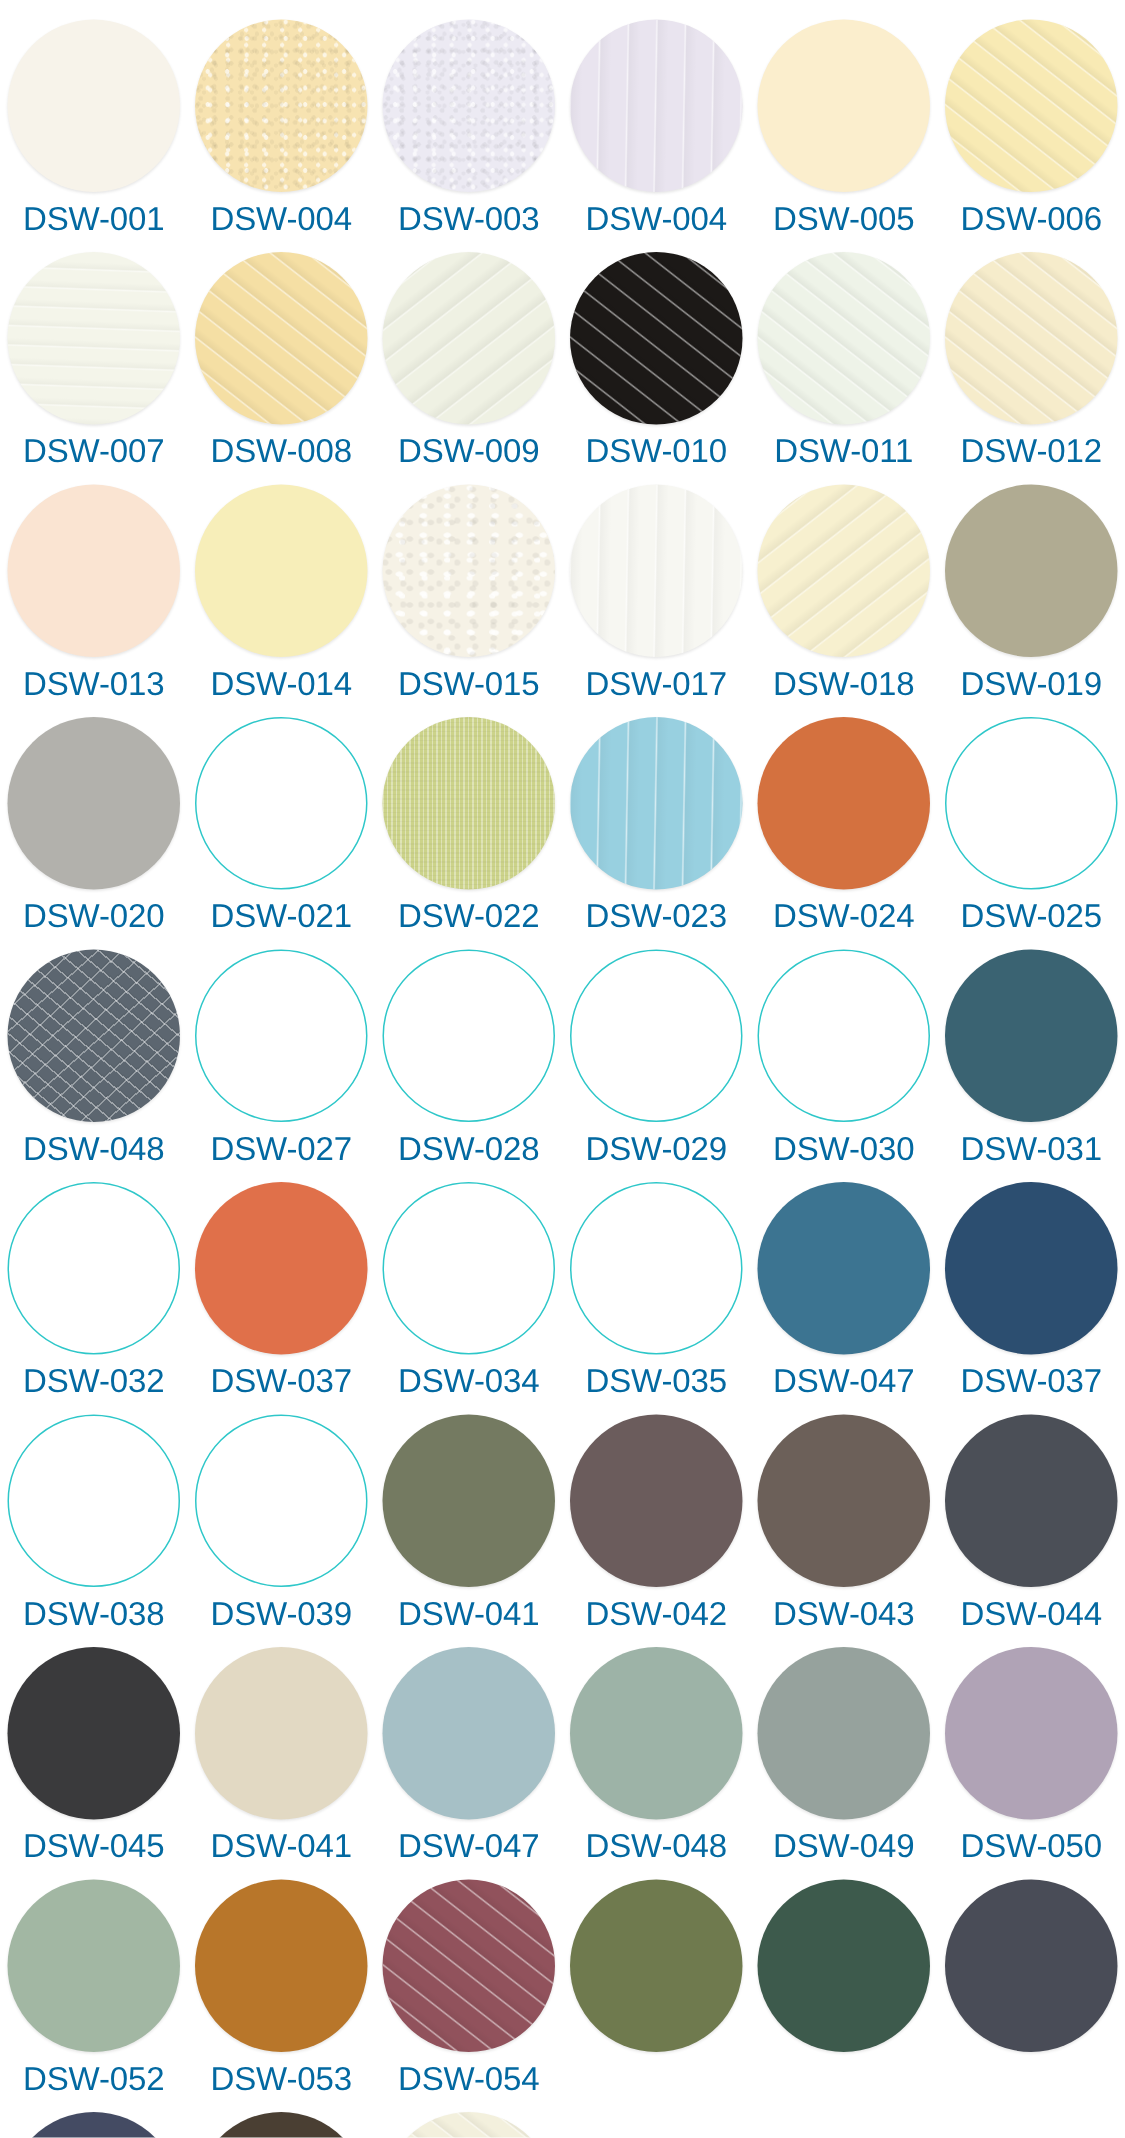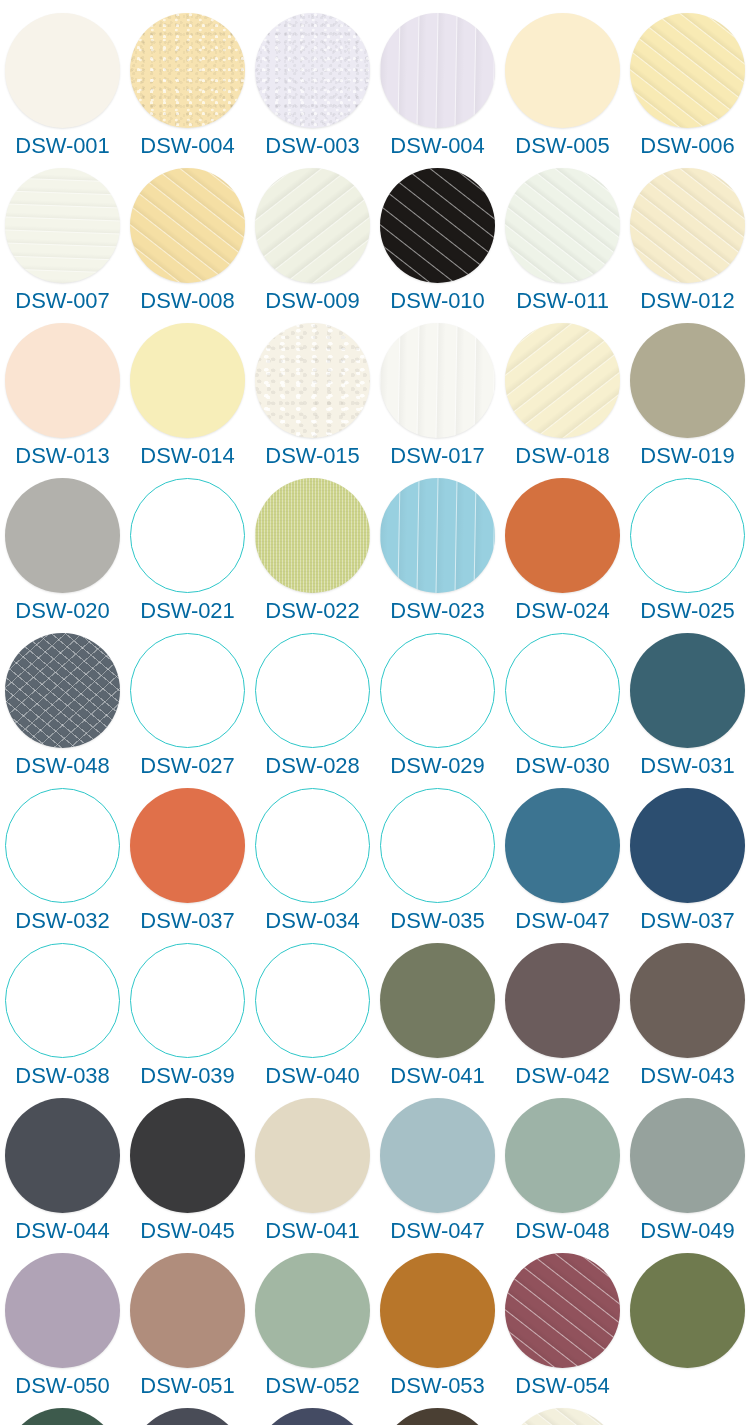--- a/index.html
+++ b/index.html
@@ -339,24 +339,20 @@
     </div>
     <div class="swatch-cell">
       <div class="swatch-disc outline" style="border-color: rgb(46, 199, 201);"></div>
       <div class="swatch-label">DSW-038</div>
     </div>
     <div class="swatch-cell">
       <div class="swatch-disc outline" style="border-color: rgb(46, 199, 201);"></div>
       <div class="swatch-label">DSW-039</div>
     </div>
     <div class="swatch-cell">
-      <div class="swatch-disc outline" style="border-color: rgb(46, 199, 201);"></div>
-      <div class="swatch-label">DSW-040</div>
-    </div>
-    <div class="swatch-cell">
       <div class="swatch-disc filled" style="background: rgb(116, 122, 97);">
         <span class="tex tex-smooth"></span>
       </div>
       <div class="swatch-label">DSW-041</div>
     </div>
     <div class="swatch-cell">
       <div class="swatch-disc filled" style="background: rgb(107, 92, 92);">
         <span class="tex tex-smooth"></span>
       </div>
       <div class="swatch-label">DSW-042</div>
@@ -401,26 +397,20 @@
       <div class="swatch-disc filled" style="background: rgb(150, 162, 157);">
         <span class="tex tex-smooth"></span>
       </div>
       <div class="swatch-label">DSW-049</div>
     </div>
     <div class="swatch-cell">
       <div class="swatch-disc filled" style="background: rgb(176, 163, 182);">
         <span class="tex tex-smooth"></span>
       </div>
       <div class="swatch-label">DSW-050</div>
-    </div>
-    <div class="swatch-cell">
-      <div class="swatch-disc filled" style="background: rgb(176, 141, 124);">
-        <span class="tex tex-smooth"></span>
-      </div>
-      <div class="swatch-label">DSW-051</div>
     </div>
     <div class="swatch-cell">
       <div class="swatch-disc filled" style="background: rgb(162, 183, 163);">
         <span class="tex tex-smooth"></span>
       </div>
       <div class="swatch-label">DSW-052</div>
     </div>
     <div class="swatch-cell">
       <div class="swatch-disc filled" style="background: rgb(184, 118, 42);">
         <span class="tex tex-smooth"></span>

